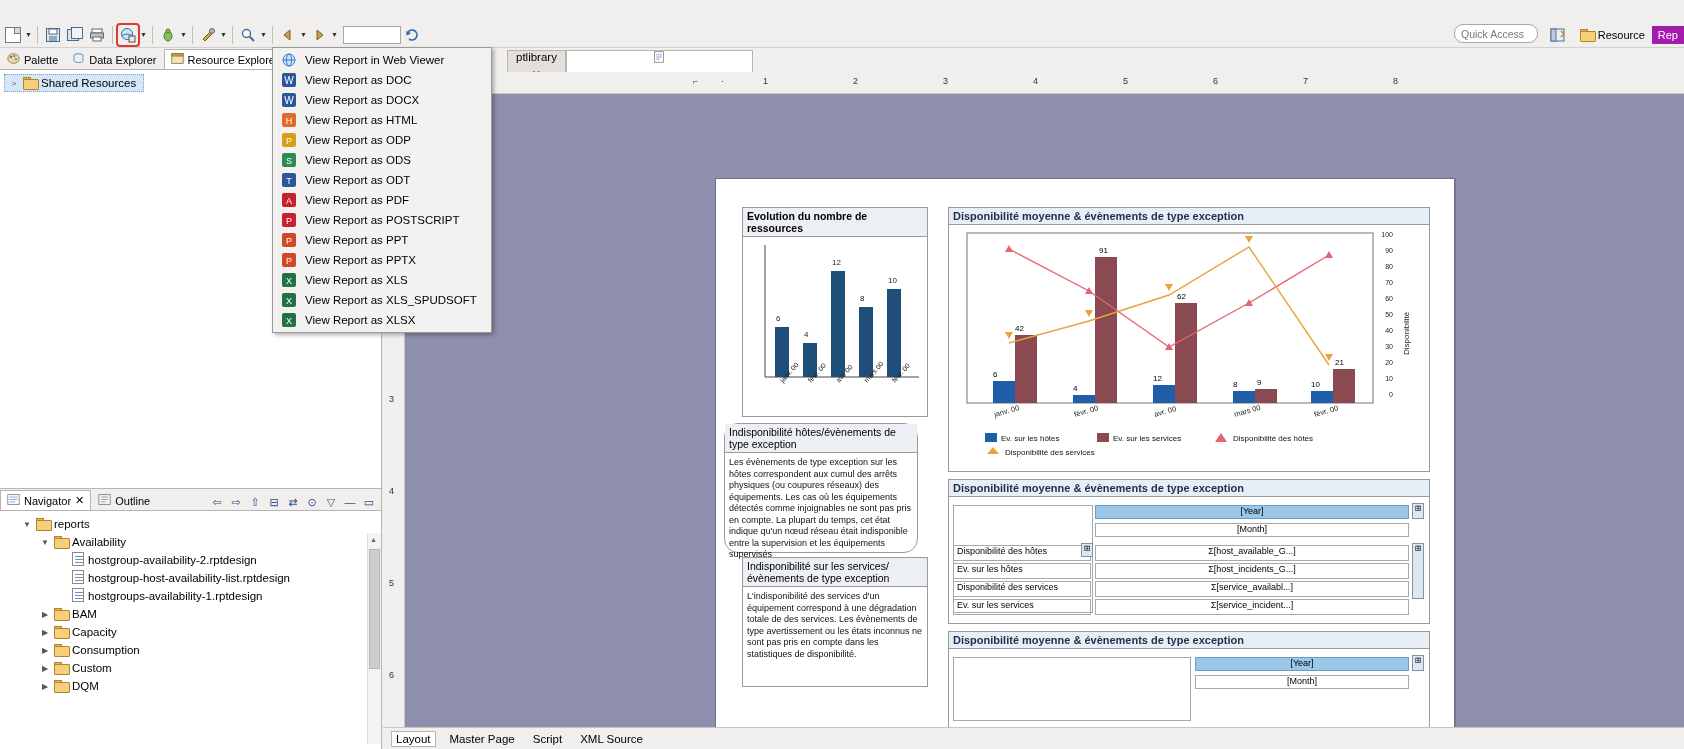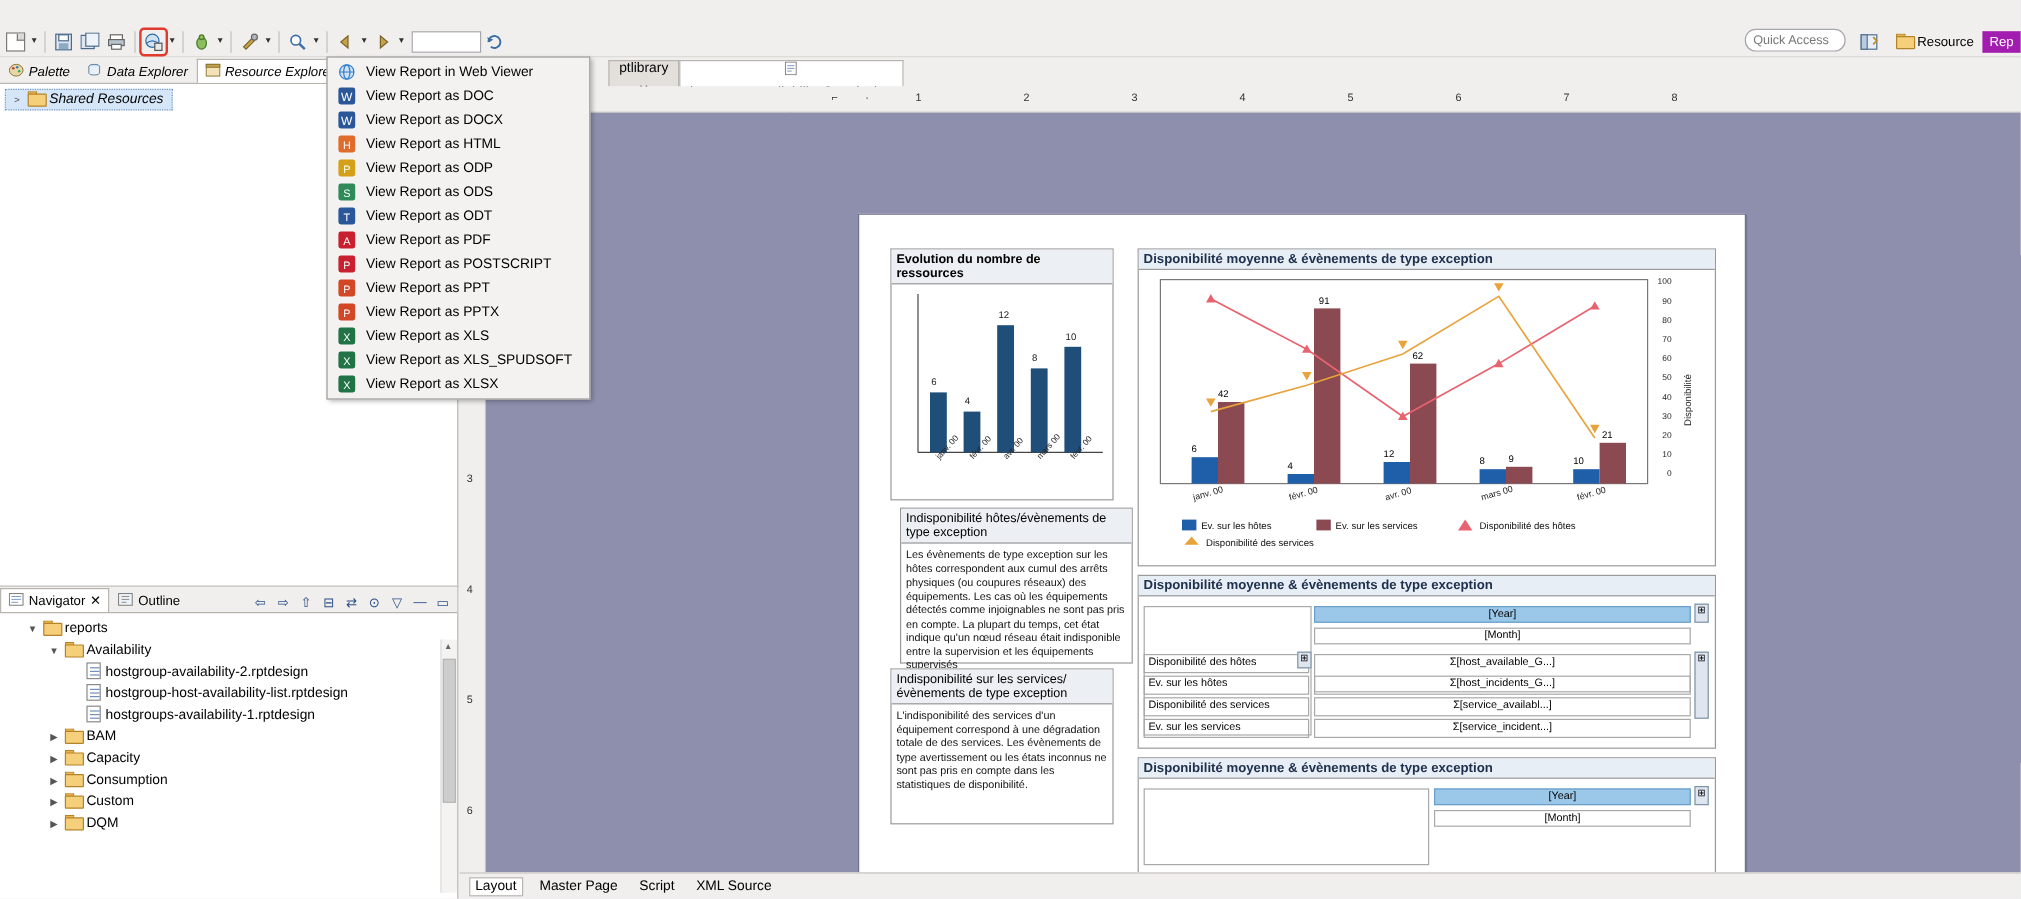--- a/index.html
+++ b/index.html
@@ -56,21 +56,21 @@
   }
   .persp-btn {
     height: 22px; display: flex; align-items: center; gap: 4px; padding: 0 6px;
     border: 1px solid transparent; font-size: 11px;
   }
   .persp-sel { background: #a21caf; color: #fff; padding: 3px 6px; }
 
   
   #leftTop {
     position: absolute; left: 0; top: 48px; width: 382px; height: 440px;
-    background: #fff; border-right: 1px solid #b8b5b0; font-style: italic;
+    background: #fff; border-right: 1px solid #b8b5b0;
   }
   .tabstrip {
     height: 22px; background: #f0efee; display: flex; align-items: flex-end;
     border-bottom: 1px solid #b8b5b0;
   }
   .vtab {
     display: flex; align-items: center; gap: 4px; height: 20px; padding: 0 6px;
     font-size: 11px; border: 1px solid transparent; border-bottom: none;
   }
   .vtab.active { background: #fff; border-color: #b8b5b0; }
@@ -455,21 +455,21 @@
             <g font-size="7" fill="#222">
               <text transform="translate(40,146) rotate(-48)">janv. 00</text>
               <text transform="translate(68,146) rotate(-48)">févr. 00</text>
               <text transform="translate(96,146) rotate(-48)">avr. 00</text>
               <text transform="translate(124,146) rotate(-48)">mars 00</text>
               <text transform="translate(152,146) rotate(-48)">févr. 00</text>
             </g>
           </svg>
         </div>
 
-        <div class="rptbox" style="left:34px;top:244px;width:194px;height:130px;">
+        <div class="rptbox" style="left:8px;top:244px;width:194px;height:130px;border-radius:14px;">
           <div class="rpt-title" style="font-weight:normal;">Indisponibilité  hôtes/évènements de type exception</div>
           <div class="body-text">Les évènements de type exception sur les hôtes correspondent aux cumul des arrêts physiques (ou coupures réseaux) des équipements. Les cas où les équipements détectés comme injoignables ne sont pas pris en compte. La plupart du temps, cet état indique qu'un nœud réseau était indisponible entre la supervision et les équipements supervisés</div>
         </div>
 
         <div class="rptbox" style="left:26px;top:378px;width:186px;height:130px;">
           <div class="rpt-title" style="font-weight:normal;">Indisponibilité sur les services/ évènements de type exception</div>
           <div class="body-text">L'indisponibilité des services d'un équipement correspond à une dégradation totale de des services. Les évènements de type avertissement ou les états inconnus ne sont pas pris en compte dans les statistiques de disponibilité.</div>
         </div>
 
         <div class="rptbox" style="left:232px;top:28px;width:482px;height:265px;">
@@ -557,21 +557,21 @@
 
         <div class="rptbox" style="left:232px;top:300px;width:482px;height:145px;">
           <div class="rpt-title blue" style="font-size:11px;">Disponibilité moyenne &amp; évènements de type exception</div>
           <div style="position:relative;height:120px;">
             <div style="position:absolute;left:4px;top:8px;width:140px;height:108px;border:1px solid #a8a8a8;"></div>
             <div style="position:absolute;left:146px;top:8px;width:314px;height:14px;background:#9bc7e8;border:1px solid #6a9ec9;text-align:center;font-size:9px;">[Year]</div>
             <div style="position:absolute;left:463px;top:6px;width:12px;height:16px;background:#dfe6ef;border:1px solid #7f93a8;font-size:8px;text-align:center;">⊞</div>
             <div style="position:absolute;left:146px;top:26px;width:314px;height:14px;border:1px solid #a8a8a8;text-align:center;font-size:9px;">[Month]</div>
 
             <div style="position:absolute;left:4px;top:48px;width:138px;height:16px;border:1px solid #a8a8a8;font-size:9px;padding-left:3px;">Disponibilité des hôtes</div>
-            <div style="position:absolute;left:146px;top:48px;width:314px;height:32px;border:1px solid #a8a8a8;text-align:center;font-size:9px;">Σ[host_available_G...]</div>
+            <div style="position:absolute;left:146px;top:48px;width:314px;height:16px;border:1px solid #a8a8a8;text-align:center;font-size:9px;">Σ[host_available_G...]</div>
             <div style="position:absolute;left:132px;top:46px;width:12px;height:14px;background:#dfe6ef;border:1px solid #7f93a8;font-size:8px;text-align:center;">⊞</div>
             <div style="position:absolute;left:463px;top:46px;width:12px;height:56px;background:#dfe6ef;border:1px solid #7f93a8;font-size:8px;text-align:center;">⊞</div>
 
             <div style="position:absolute;left:4px;top:66px;width:138px;height:16px;border:1px solid #a8a8a8;font-size:9px;padding-left:3px;">Ev. sur les hôtes</div>
             <div style="position:absolute;left:146px;top:66px;width:314px;height:16px;border:1px solid #a8a8a8;text-align:center;font-size:9px;">Σ[host_incidents_G...]</div>
 
             <div style="position:absolute;left:4px;top:84px;width:138px;height:16px;border:1px solid #a8a8a8;font-size:9px;padding-left:3px;">Disponibilité des services</div>
             <div style="position:absolute;left:146px;top:84px;width:314px;height:16px;border:1px solid #a8a8a8;text-align:center;font-size:9px;">Σ[service_availabl...]</div>
 
             <div style="position:absolute;left:4px;top:102px;width:138px;height:16px;border:1px solid #a8a8a8;font-size:9px;padding-left:3px;">Ev. sur les services</div>

